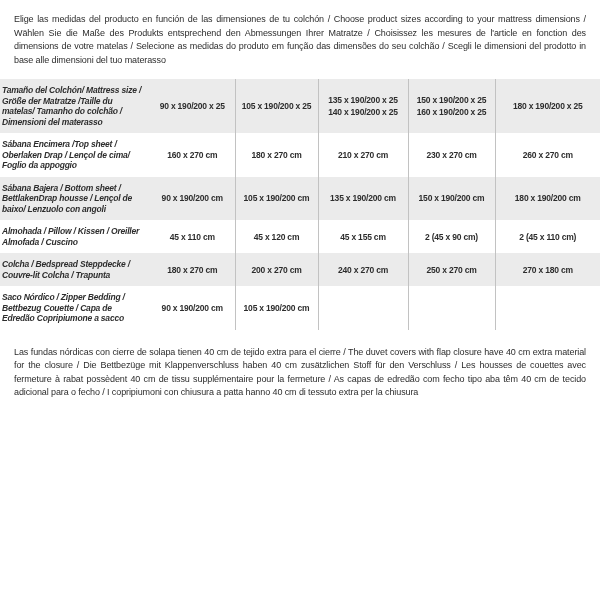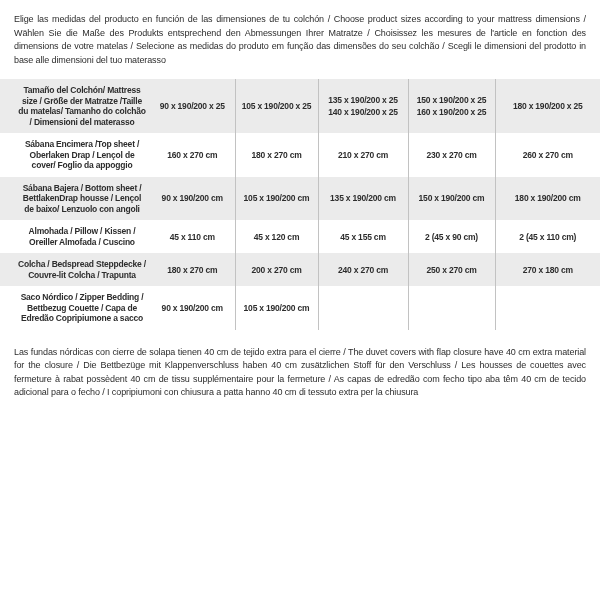--- a/index.html
+++ b/index.html
@@ -34,27 +34,28 @@
   col.c-v2 { width: 83px; }
   col.c-v3 { width: 90px; }
   col.c-v4 { width: 87px; }
   col.c-v5 { width: 105px; }
   tr[data-name="table-row"]:nth-child(odd) { background: var(--stripe); }
   td {
     vertical-align: middle;
     padding: 6px 2px;
   }
   td.label-cell {
-    padding-left: 18px;
+    padding-left: 2px;
     padding-right: 4px;
     font-weight: bold;
     font-size: 8.5px;
     line-height: 10.5px;
     letter-spacing: -0.2px;
-    text-align: center;
+    text-align: left;
+    font-style: italic;
   }
   td.value-cell {
     text-align: center;
     font-weight: bold;
     font-size: 8.5px;
     line-height: 12px;
     letter-spacing: -0.2px;
     white-space: pre-line;
   }
   td.value-cell + td.value-cell { border-left: 1px solid var(--rule); }
@@ -86,21 +87,21 @@
         <td class="label-cell" data-name="product-label">Tamaño del Colchón/ Mattress size / Größe der Matratze /Taille du matelas/ Tamanho do colchão / Dimensioni del materasso</td>
         <td class="value-cell" data-name="size-value">90 x 190/200 x 25</td>
         <td class="value-cell" data-name="size-value">105 x 190/200 x 25</td>
         <td class="value-cell" data-name="size-value">135 x 190/200 x 25
 140 x 190/200 x 25</td>
         <td class="value-cell" data-name="size-value">150 x 190/200 x 25
 160 x 190/200 x 25</td>
         <td class="value-cell" data-name="size-value">180 x 190/200 x 25</td>
       </tr>
       <tr data-name="table-row">
-        <td class="label-cell" data-name="product-label">Sábana Encimera /Top sheet / Oberlaken Drap / Lençol de cover/ Foglio da appoggio</td>
+        <td class="label-cell" data-name="product-label">Sábana Encimera /Top sheet / Oberlaken Drap / Lençol de cima/ Foglio da appoggio</td>
         <td class="value-cell" data-name="size-value">160 x 270 cm</td>
         <td class="value-cell" data-name="size-value">180 x 270 cm</td>
         <td class="value-cell" data-name="size-value">210 x 270 cm</td>
         <td class="value-cell" data-name="size-value">230 x 270 cm</td>
         <td class="value-cell" data-name="size-value">260 x 270 cm</td>
       </tr>
       <tr data-name="table-row">
         <td class="label-cell" data-name="product-label">Sábana Bajera / Bottom sheet / BettlakenDrap housse / Lençol de baixo/ Lenzuolo con angoli</td>
         <td class="value-cell" data-name="size-value">90 x 190/200 cm</td>
         <td class="value-cell" data-name="size-value">105 x 190/200 cm</td>

